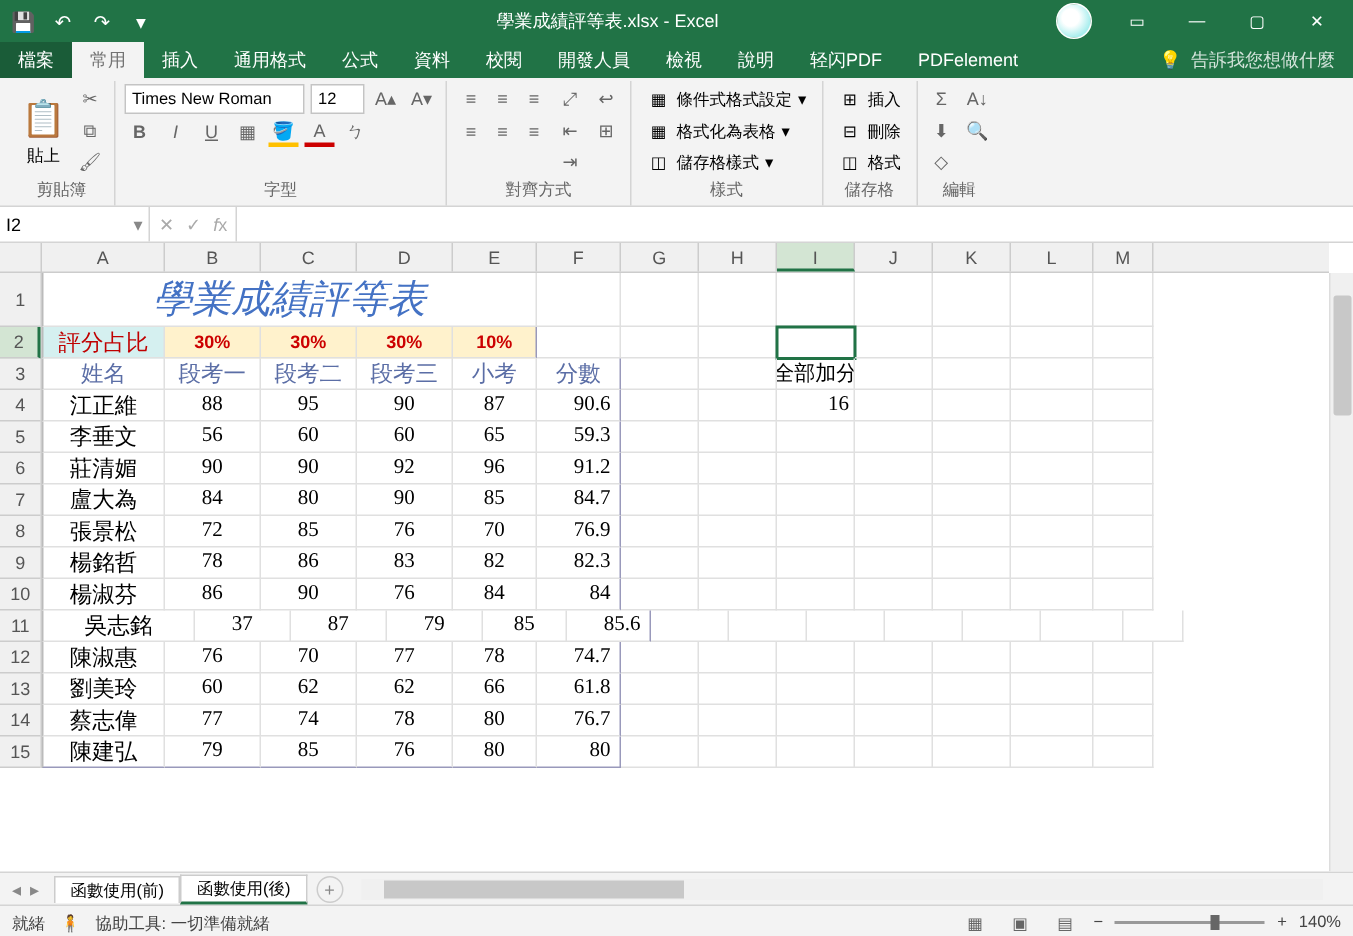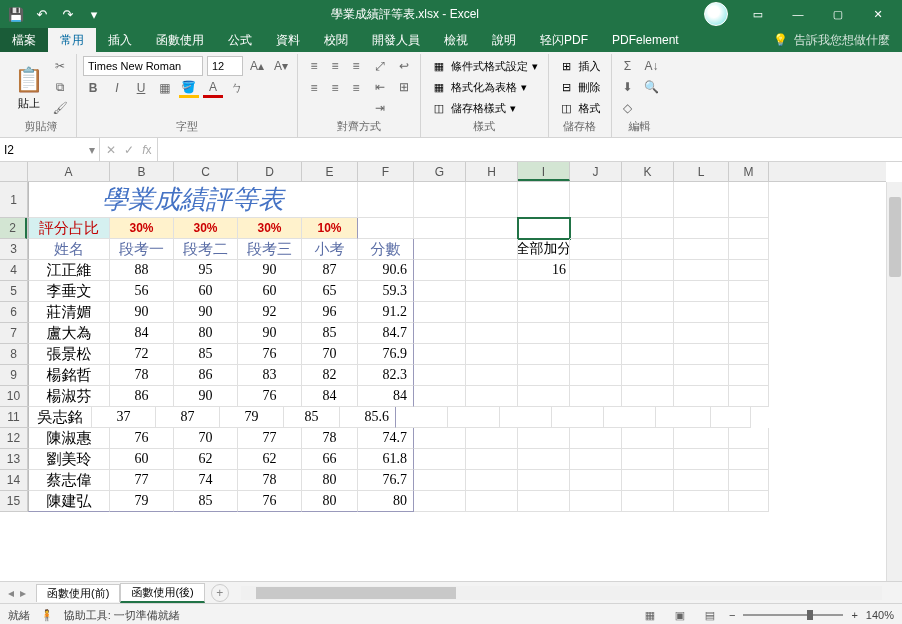--- a/index.html
+++ b/index.html
@@ -11,21 +11,21 @@
 .titlebar .qat-btn { width: 24px; height: 24px; display: flex; align-items: center; justify-content: center; color: #fff; font-size: 13px; }
 .titlebar .title { flex: 1; text-align: center; font-size: 12px; }
 .titlebar .win-controls { display: flex; gap: 0; }
 .titlebar .win-btn { width: 40px; height: 28px; display: flex; align-items: center; justify-content: center; font-size: 11px; }
 .avatar { width: 24px; height: 24px; border-radius: 50%; background: radial-gradient(circle at 40% 40%, #fff 30%, #aee 70%); margin: 0 10px 0 0; border: 1px solid #fff; }
 
 
 .tabs { background: #217346; display: flex; height: 24px; align-items: stretch; color: #fff; }
 .tab { padding: 0 12px; display: flex; align-items: center; font-size: 12px; }
 .tab.file { background: #1a5c38; }
-.tab.active { background: #f3f3f3; color: #0369a1; }
+.tab.active { background: #f3f3f3; color: #737373; }
 .tabs-right { margin-left: auto; display: flex; align-items: center; padding-right: 12px; gap: 6px; }
 .tell-me { color: #fff; opacity: 0.8; font-size: 12px; text-align: center; }
 
 
 .ribbon { background: #f3f3f3; border-bottom: 1px solid #d4d4d4; height: 86px; display: flex; padding: 2px 6px 0; font-size: 11px; }
 .group { border-right: 1px solid #d4d4d4; padding: 2px 6px; display: flex; flex-direction: column; justify-content: space-between; }
 .group-label { text-align: center; color: #666; font-size: 11px; padding-bottom: 1px; }
 .group-content { display: flex; gap: 4px; height: 62px; align-items: flex-start; }
 .paste-big { display: flex; flex-direction: column; align-items: center; justify-content: center; width: 34px; height: 62px; }
 .paste-icon { width: 28px; height: 32px; display: flex; align-items: center; justify-content: center; font-size: 24px; }
@@ -108,21 +108,21 @@
     <div class="win-btn">—</div>
     <div class="win-btn">▢</div>
     <div class="win-btn">✕</div>
   </div>
 </div>
 
 <div class="tabs">
   <div class="tab file">檔案</div>
   <div class="tab active">常用</div>
   <div class="tab">插入</div>
-  <div class="tab">函數使用</div>
+  <div class="tab">通用格式</div>
   <div class="tab">公式</div>
   <div class="tab">資料</div>
   <div class="tab">校閱</div>
   <div class="tab">開發人員</div>
   <div class="tab">檢視</div>
   <div class="tab">說明</div>
   <div class="tab">轻闪PDF</div>
   <div class="tab">PDFelement</div>
   <div class="tabs-right">
     <span>💡</span>
@@ -448,21 +448,21 @@
         <div class="cell score-cell tbl-border-r" style="width: 56px;">84</div>
         <div class="cell" style="width: 52px;"></div>
         <div class="cell" style="width: 52px;"></div>
         <div class="cell" style="width: 52px;"></div>
         <div class="cell" style="width: 52px;"></div>
         <div class="cell" style="width: 52px;"></div>
         <div class="cell" style="width: 55px;"></div>
         <div class="cell" style="width: 40px;"></div>
       </div>
       <div class="row">
-        <div class="cell name-cell tbl-border-l" style="width: 64px;">吳志銘</div>
+        <div class="cell name-cell tbl-border-l" style="width: 102px;">吳志銘</div>
         <div class="cell num-cell" style="width: 64px;">37</div>
         <div class="cell num-cell" style="width: 64px;">87</div>
         <div class="cell num-cell" style="width: 64px;">79</div>
         <div class="cell num-cell" style="width: 56px;">85</div>
         <div class="cell score-cell tbl-border-r" style="width: 56px;">85.6</div>
         <div class="cell" style="width: 52px;"></div>
         <div class="cell" style="width: 52px;"></div>
         <div class="cell" style="width: 52px;"></div>
         <div class="cell" style="width: 52px;"></div>
         <div class="cell" style="width: 52px;"></div>

